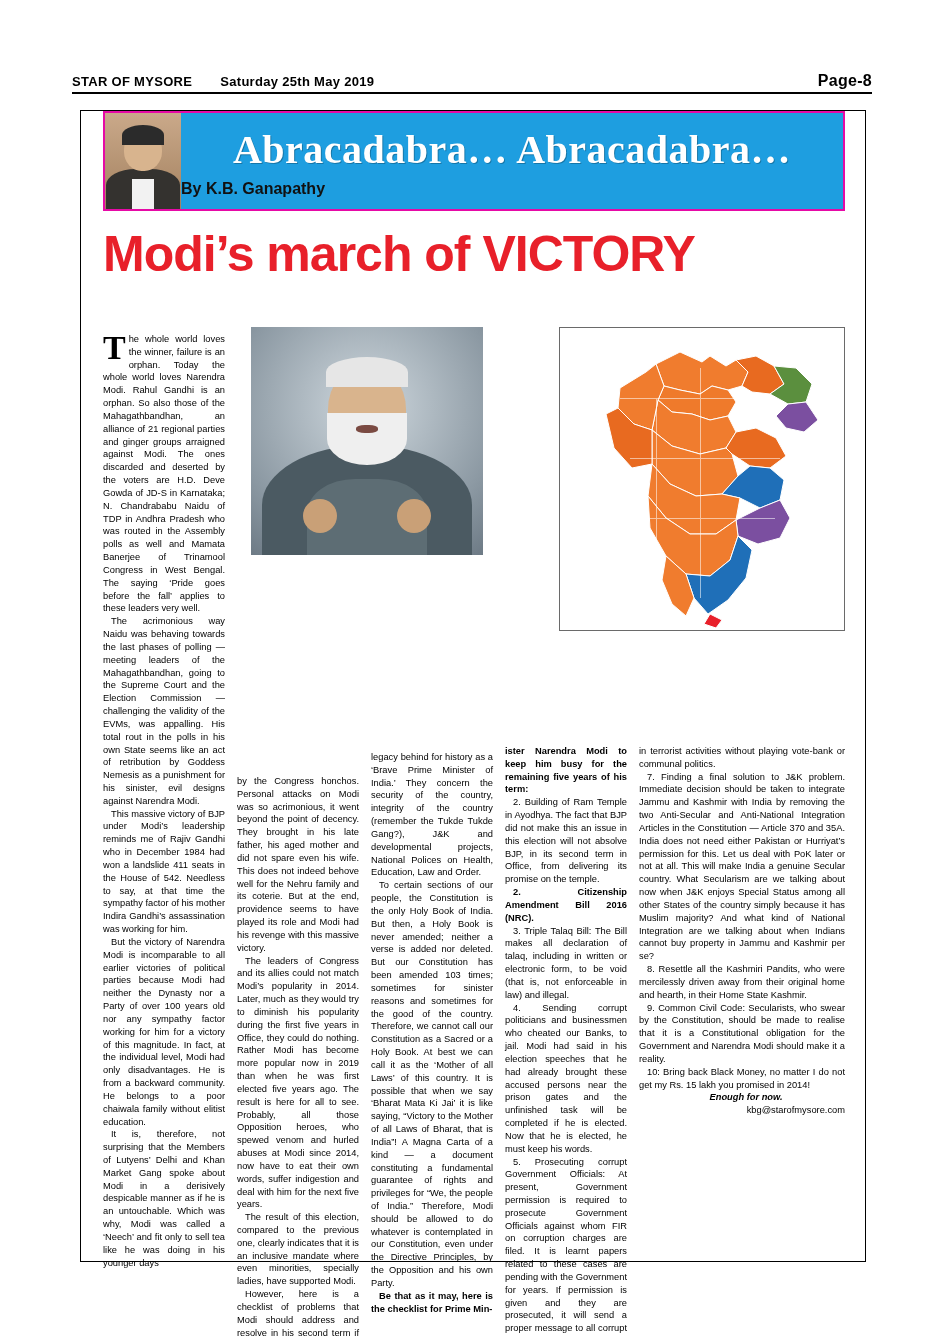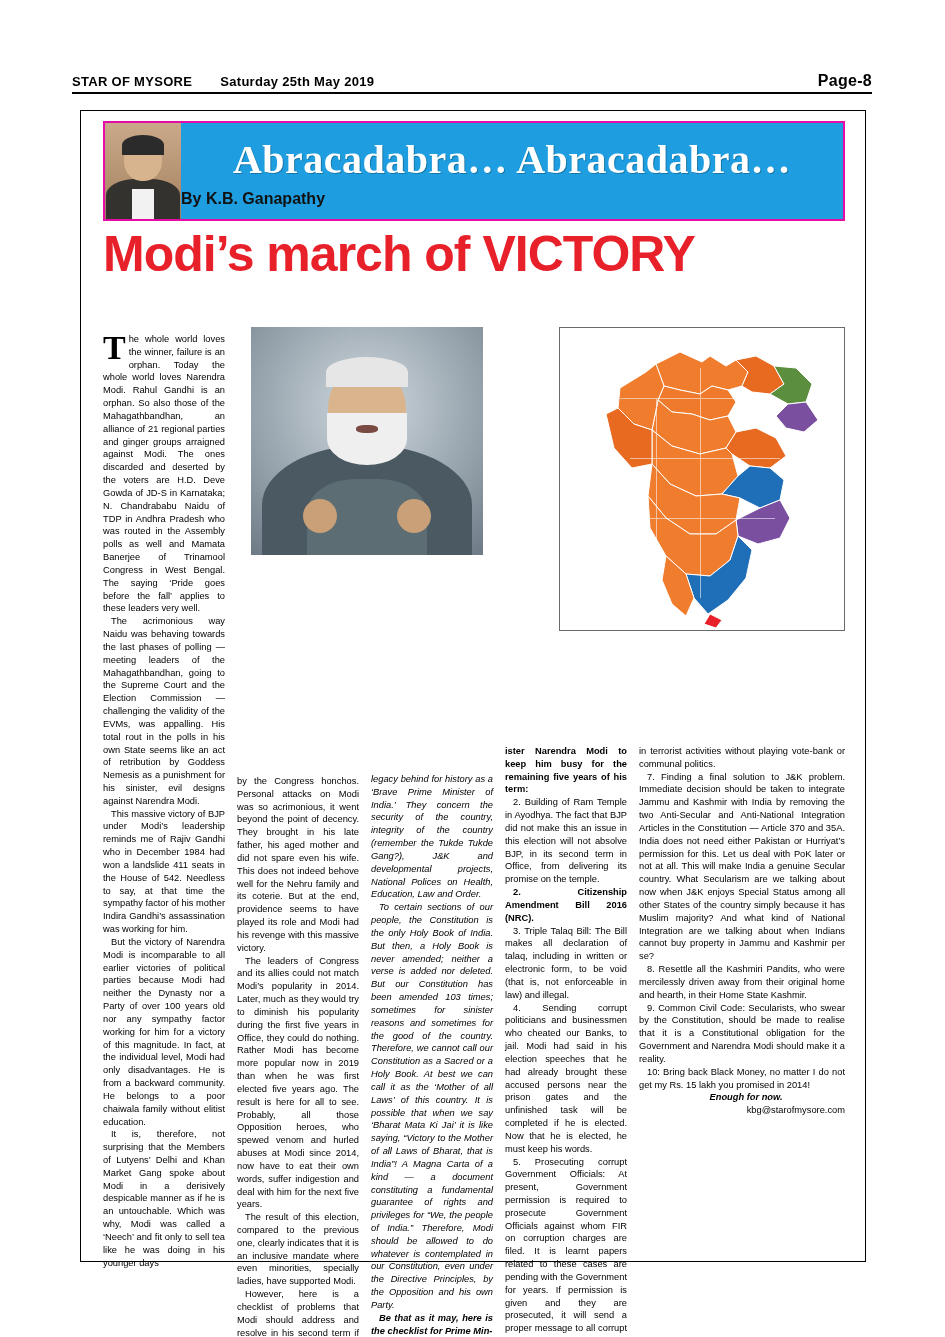--- a/index.html
+++ b/index.html
@@ -36,21 +36,21 @@
     position:absolute;
     left:80px; top:110px;
     width:786px; height:1152px;
     border:1px solid #000;
     box-sizing:border-box;
     background:#fff;
   }
 
   
   .banner-wrap {
-    position:absolute; left:22px; top:10px; width:742px; height:100px;
+    position:absolute; left:22px; top:0; width:742px; height:100px;
     border:2px solid #e60aa6;
     box-sizing:border-box;
     display:flex;
     background:#f9a8d4;
   }
   .banner-photo {
     width:76px; height:96px;
     background:linear-gradient(#caa98a,#a3815f);
     position:relative; overflow:hidden;
     flex:0 0 auto;
@@ -194,21 +194,21 @@
     position:absolute; top:0; bottom:0;
     font-size:9.3px;
     line-height:1.38;
     text-align:justify;
     font-family:"Liberation Sans", sans-serif;
   }
   .col p { margin:0 0 0 0; text-indent:8px; }
   .col p.first { text-indent:0; }
   .col1 { left:0; width:122px; }
   .col2 { left:134px; width:122px; top:442px; }
-  .col3 { left:268px; width:122px; top:440px;font-style:italic; }
+  .col3 { left:268px; width:122px; top:418px; }
   .col4 { left:402px; width:122px; top:412px; }
   .col5 { left:536px; width:122px; top:412px; }
 
   .dropcap {
     float:left;
     font-family:"Liberation Serif", serif;
     font-size:34px;
     line-height:26px;
     font-weight:bold;
     padding:2px 3px 0 0;

